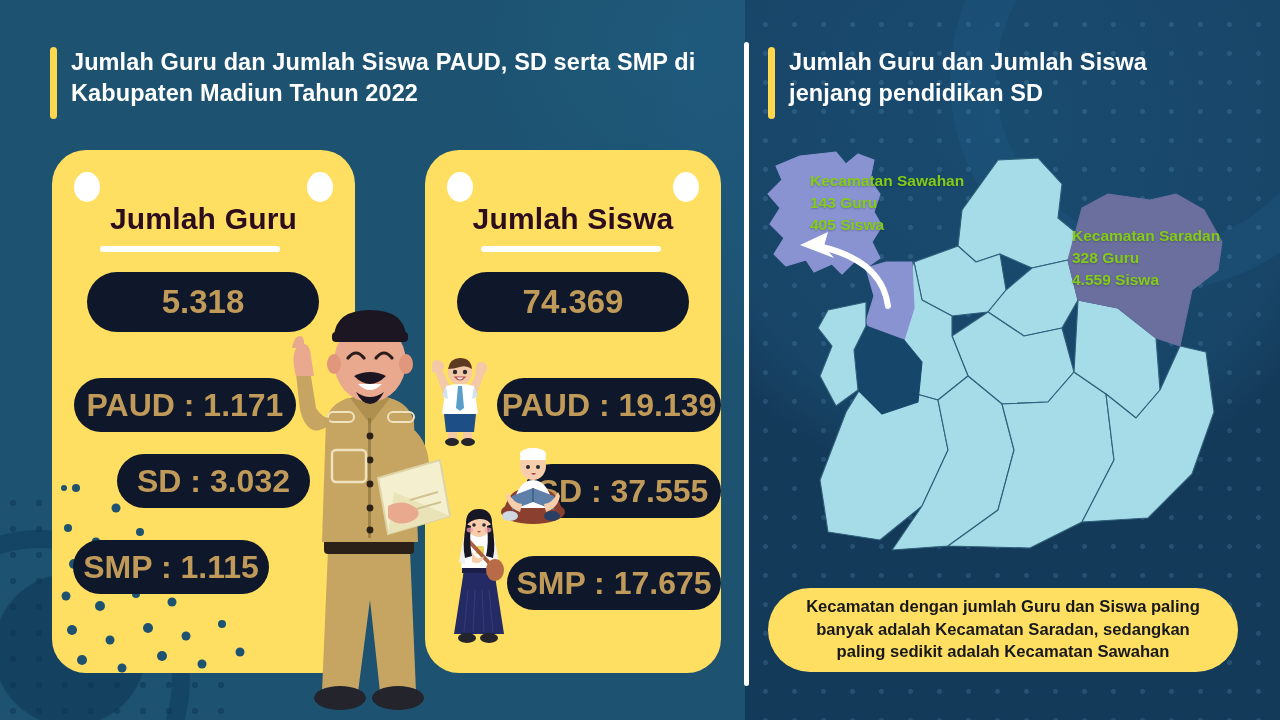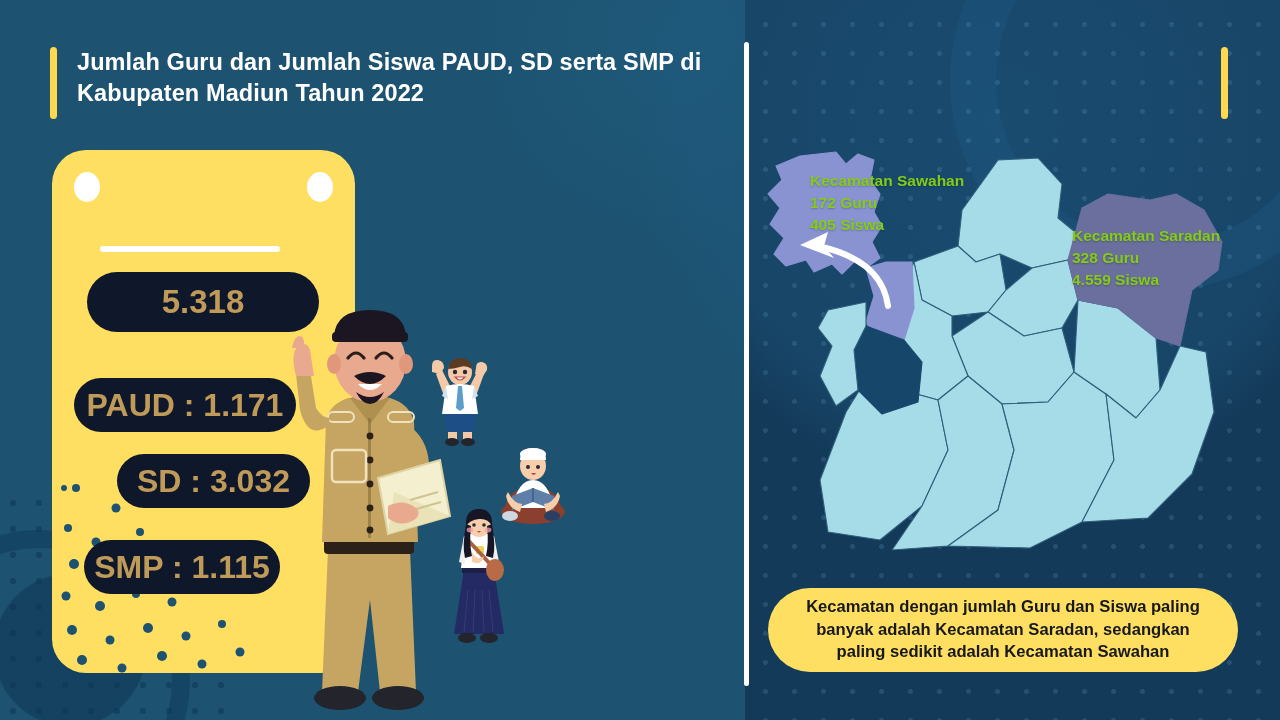--- a/index.html
+++ b/index.html
@@ -57,21 +57,21 @@
     background:radial-gradient(circle, rgba(32,96,132,.45) 0%, rgba(32,96,132,0) 68%);
   }
 
   
   .divider {
     position:absolute; left:744px; top:42px; width:5px; height:644px;
     background:#ffffff; border-radius:3px;
   }
 
   
-  .title-block { position:absolute; display:flex; align-items:flex-start; gap:20px;justify-content:flex-end; }
+  .title-block { position:absolute; display:flex; align-items:flex-start; gap:14px; }
   .title-bar { width:7px; border-radius:4px; background:#ffd84d; flex:none; }
   .title-text {
     color:#ffffff; font-weight:bold; font-size:23.5px; line-height:1.33;
     letter-spacing:.1px;
   }
   #title-left  { left:50px;  top:47px;  width:660px; }
   #title-left .title-bar { height:72px; }
   #title-right { left:768px; top:47px;  width:460px; }
   #title-right .title-bar { height:72px; }
 
@@ -145,20 +145,21 @@
 
   <div class="divider"></div>
 
   <div class="title-block" id="title-left">
     <div class="title-bar"></div>
     <div class="title-text">Jumlah Guru dan Jumlah Siswa PAUD, SD serta SMP di Kabupaten Madiun Tahun 2022</div>
   </div>
 
   <div class="title-block" id="title-right">
     <div class="title-bar"></div>
+    <div class="title-text">Jumlah Guru dan Jumlah Siswa jenjang pendidikan SD</div>
   </div>
 
   <div class="stat-card" id="card-guru">
     <svg class="card-dots" width="303" height="523" viewBox="0 0 303 523">
       <g fill="#1d5270">
         <circle cx="24" cy="338" r="4"></circle>
           <circle cx="64" cy="358" r="4.5"></circle>
         <circle cx="16" cy="378" r="4"></circle>
           <circle cx="44" cy="392" r="4.5"></circle>
         <circle cx="88" cy="382" r="4"></circle>
@@ -179,29 +180,43 @@
           <circle cx="110" cy="506" r="5"></circle>
         <circle cx="150" cy="514" r="4.5"></circle>
           <circle cx="188" cy="502" r="4.5"></circle>
         <circle cx="12" cy="338" r="3"></circle>
           <circle cx="104" cy="350" r="3.4"></circle>
       </g>
     </svg>
     <div class="punch" style="left:22px; top:22px;"></div>
     <div class="punch" style="right:22px; top:22px;"></div>
 
+    <div class="card-title" style="top:52px;">Jumlah Guru</div>
     <div class="card-rule" style="left:48px; top:96px; width:180px;"></div>
 
     <div class="value-pill big" style="left:35px; top:122px; width:232px; height:60px;">5.318</div>
 
     <div class="value-pill row" style="left:22px; top:228px; width:222px; height:54px;">PAUD : 1.171</div>
     <div class="value-pill row" style="left:65px; top:304px; width:193px; height:54px;">SD : 3.032</div>
-    <div class="value-pill row" style="left:32px; top:390px; width:196px; height:54px;">SMP : 1.115</div>
-  </div>
-
+    <div class="value-pill row" style="left:21px; top:390px; width:196px; height:54px;">SMP : 1.115</div>
+  </div>
+
+  <div class="stat-card" id="card-siswa">
+    <div class="punch" style="left:22px; top:22px;"></div>
+    <div class="punch" style="right:22px; top:22px;"></div>
+
+    <div class="card-title" style="top:52px;">Jumlah Siswa</div>
+    <div class="card-rule" style="left:56px; top:96px; width:180px;"></div>
+
+    <div class="value-pill big" style="left:32px; top:122px; width:232px; height:60px;">74.369</div>
+
+    <div class="value-pill row" style="left:72px; top:228px; width:224px; height:54px;">PAUD : 19.139</div>
+    <div class="value-pill row" style="left:100px; top:314px; width:196px; height:54px;">SD : 37.555</div>
+    <div class="value-pill row" style="left:82px; top:406px; width:214px; height:54px;">SMP : 17.675</div>
+  </div>
 
   <svg class="illus" style="left:270px; top:300px; width:200px; height:420px;" viewBox="0 0 200 420">
 
     <path d="M58 250 L140 250 L146 392 L110 392 L100 300 L88 392 L52 392 Z" fill="#c6a461"></path>
 
     <ellipse cx="70" cy="398" rx="26" ry="12" fill="#23242c"></ellipse>
     <ellipse cx="128" cy="398" rx="26" ry="12" fill="#23242c"></ellipse>
 
     <rect x="54" y="238" width="90" height="16" rx="4" fill="#2b2118"></rect>
 
@@ -348,21 +363,21 @@
       </g>
 
       <g fill="none" stroke="#ffffff" stroke-width="6" stroke-linecap="round">
         <path d="M126 156 Q120 110 56 96"></path>
       </g>
       <path d="M38 95 L66 82 L62 96 L72 108 Z" fill="#ffffff"></path>
     </svg>
 
     <div class="map-label" id="label-sawahan">
       <div>Kecamatan Sawahan</div>
-      <div>172 Guru</div>
+      <div>143 Guru</div>
       <div>405 Siswa</div>
     </div>
 
     <div class="map-label" id="label-saradan">
       <div>Kecamatan Saradan</div>
       <div>328 Guru</div>
       <div>4.559 Siswa</div>
     </div>
   </div>
 

